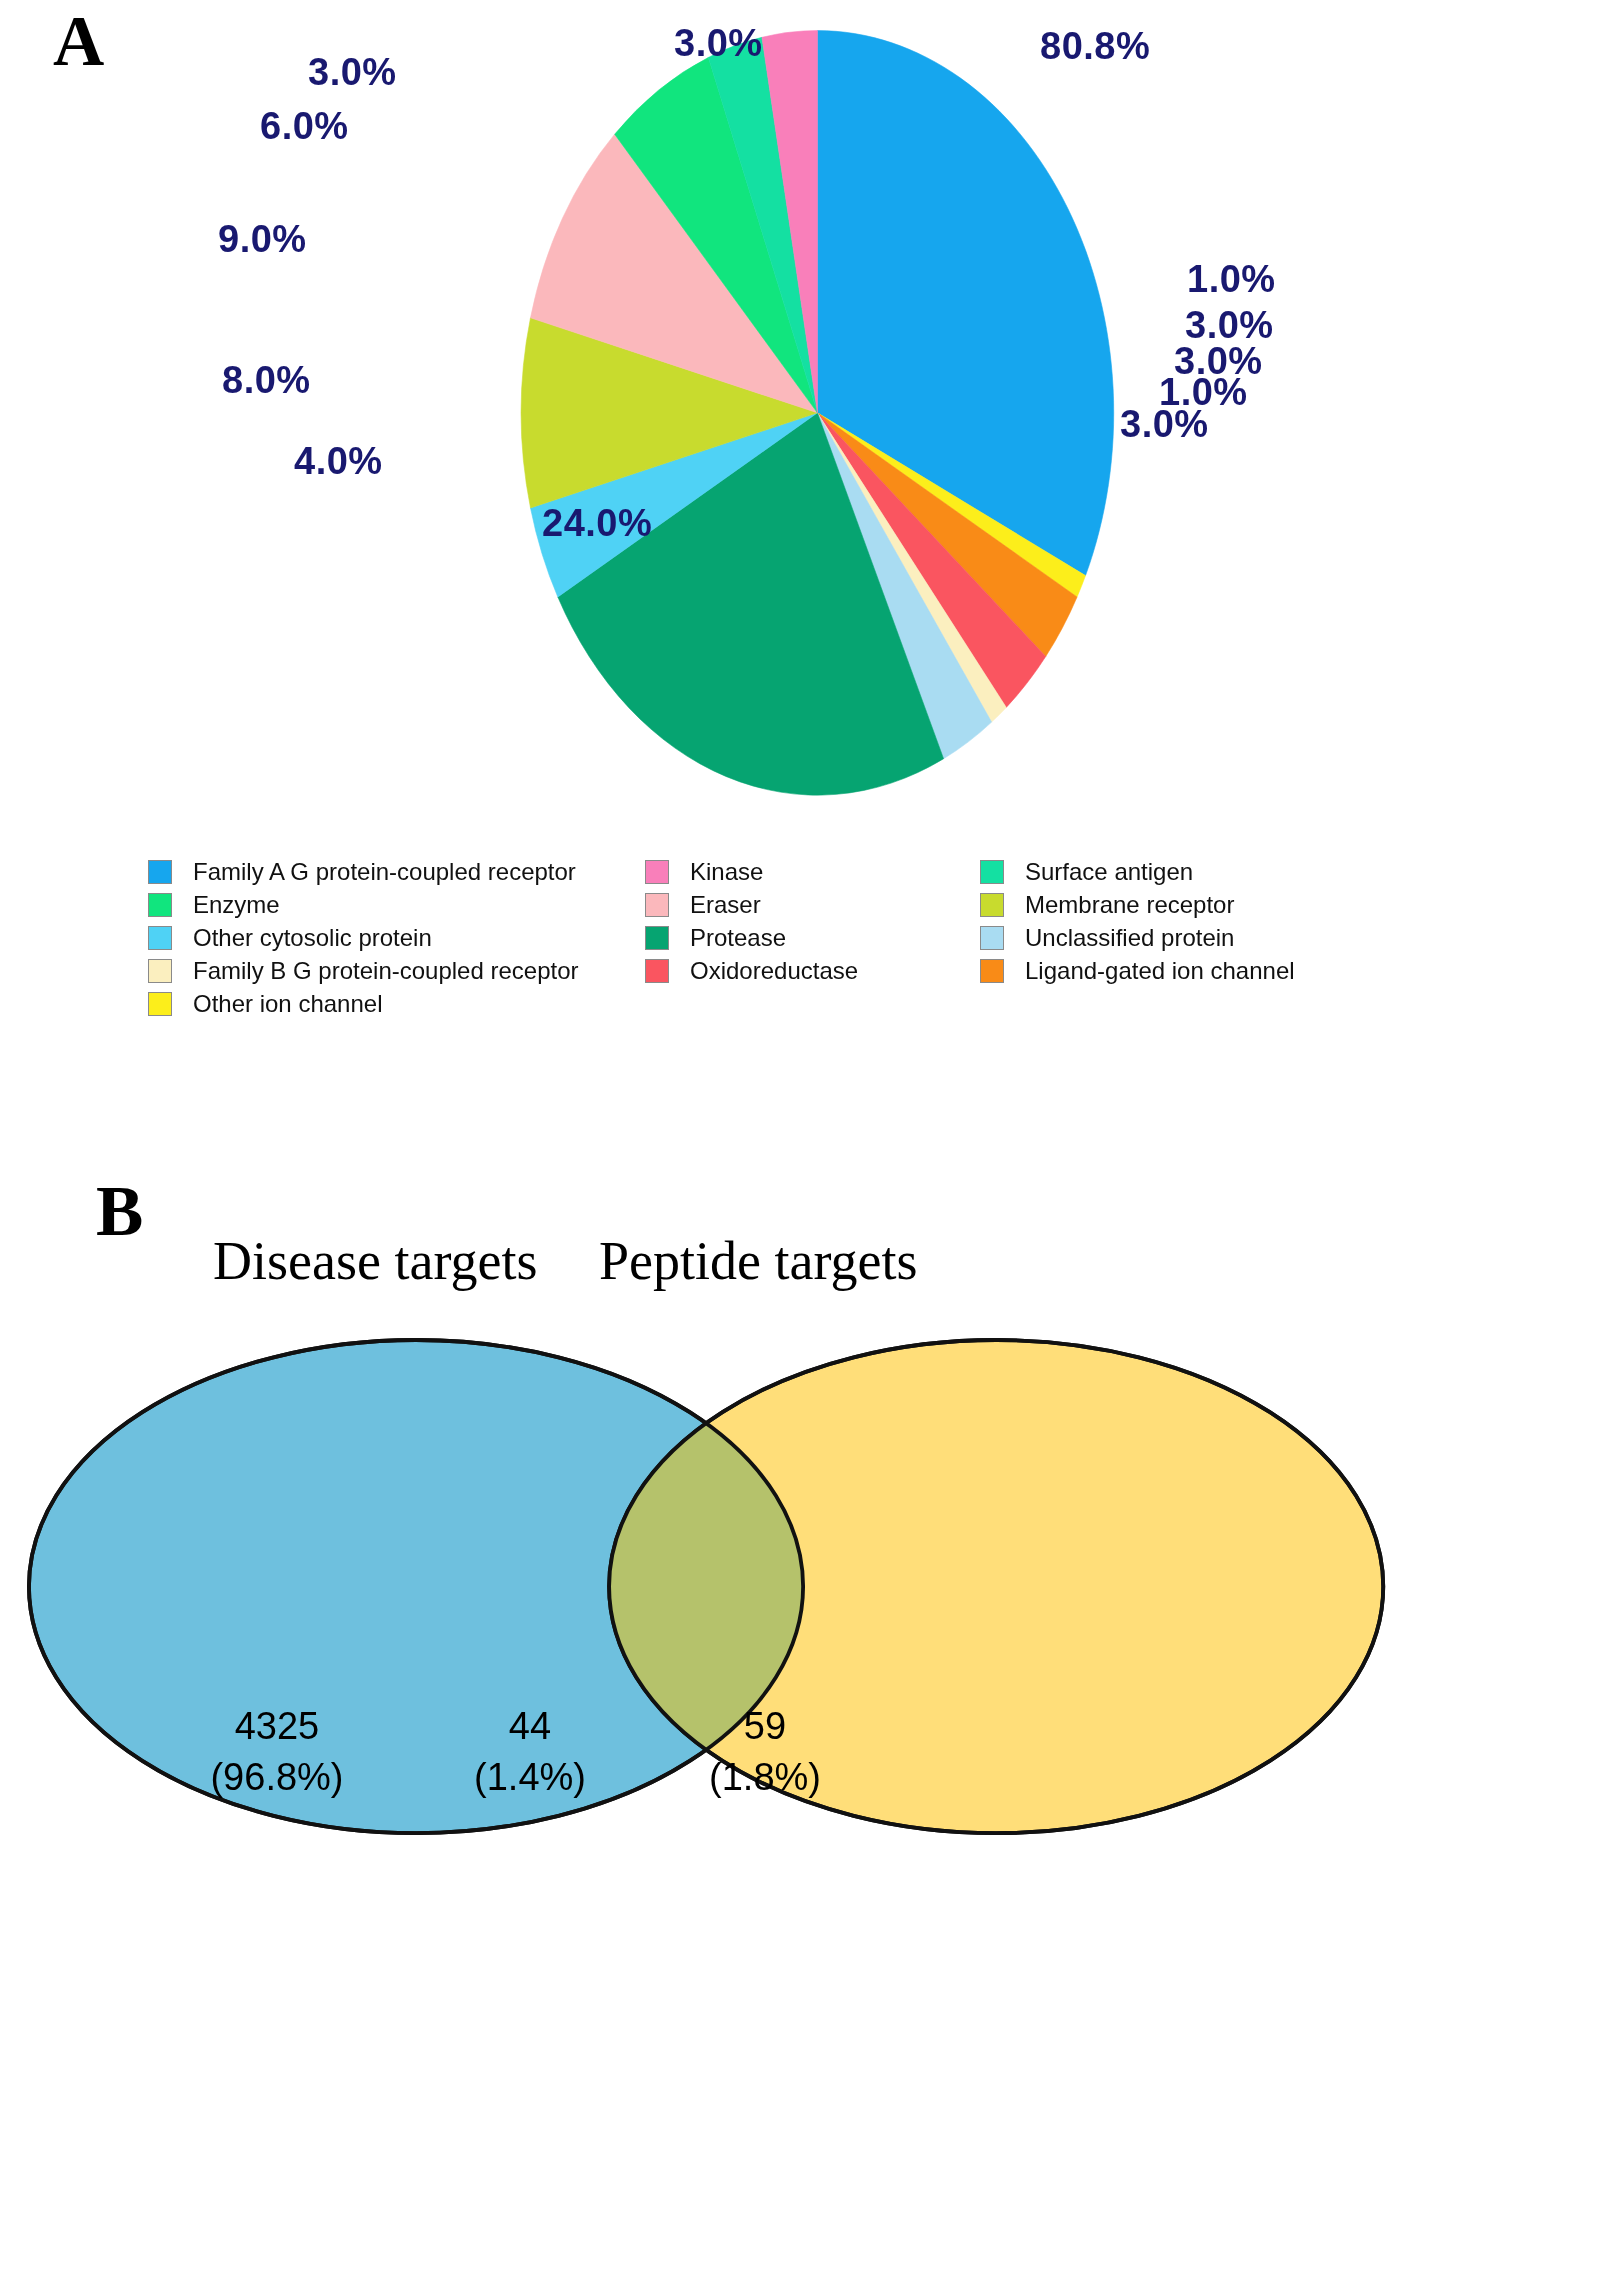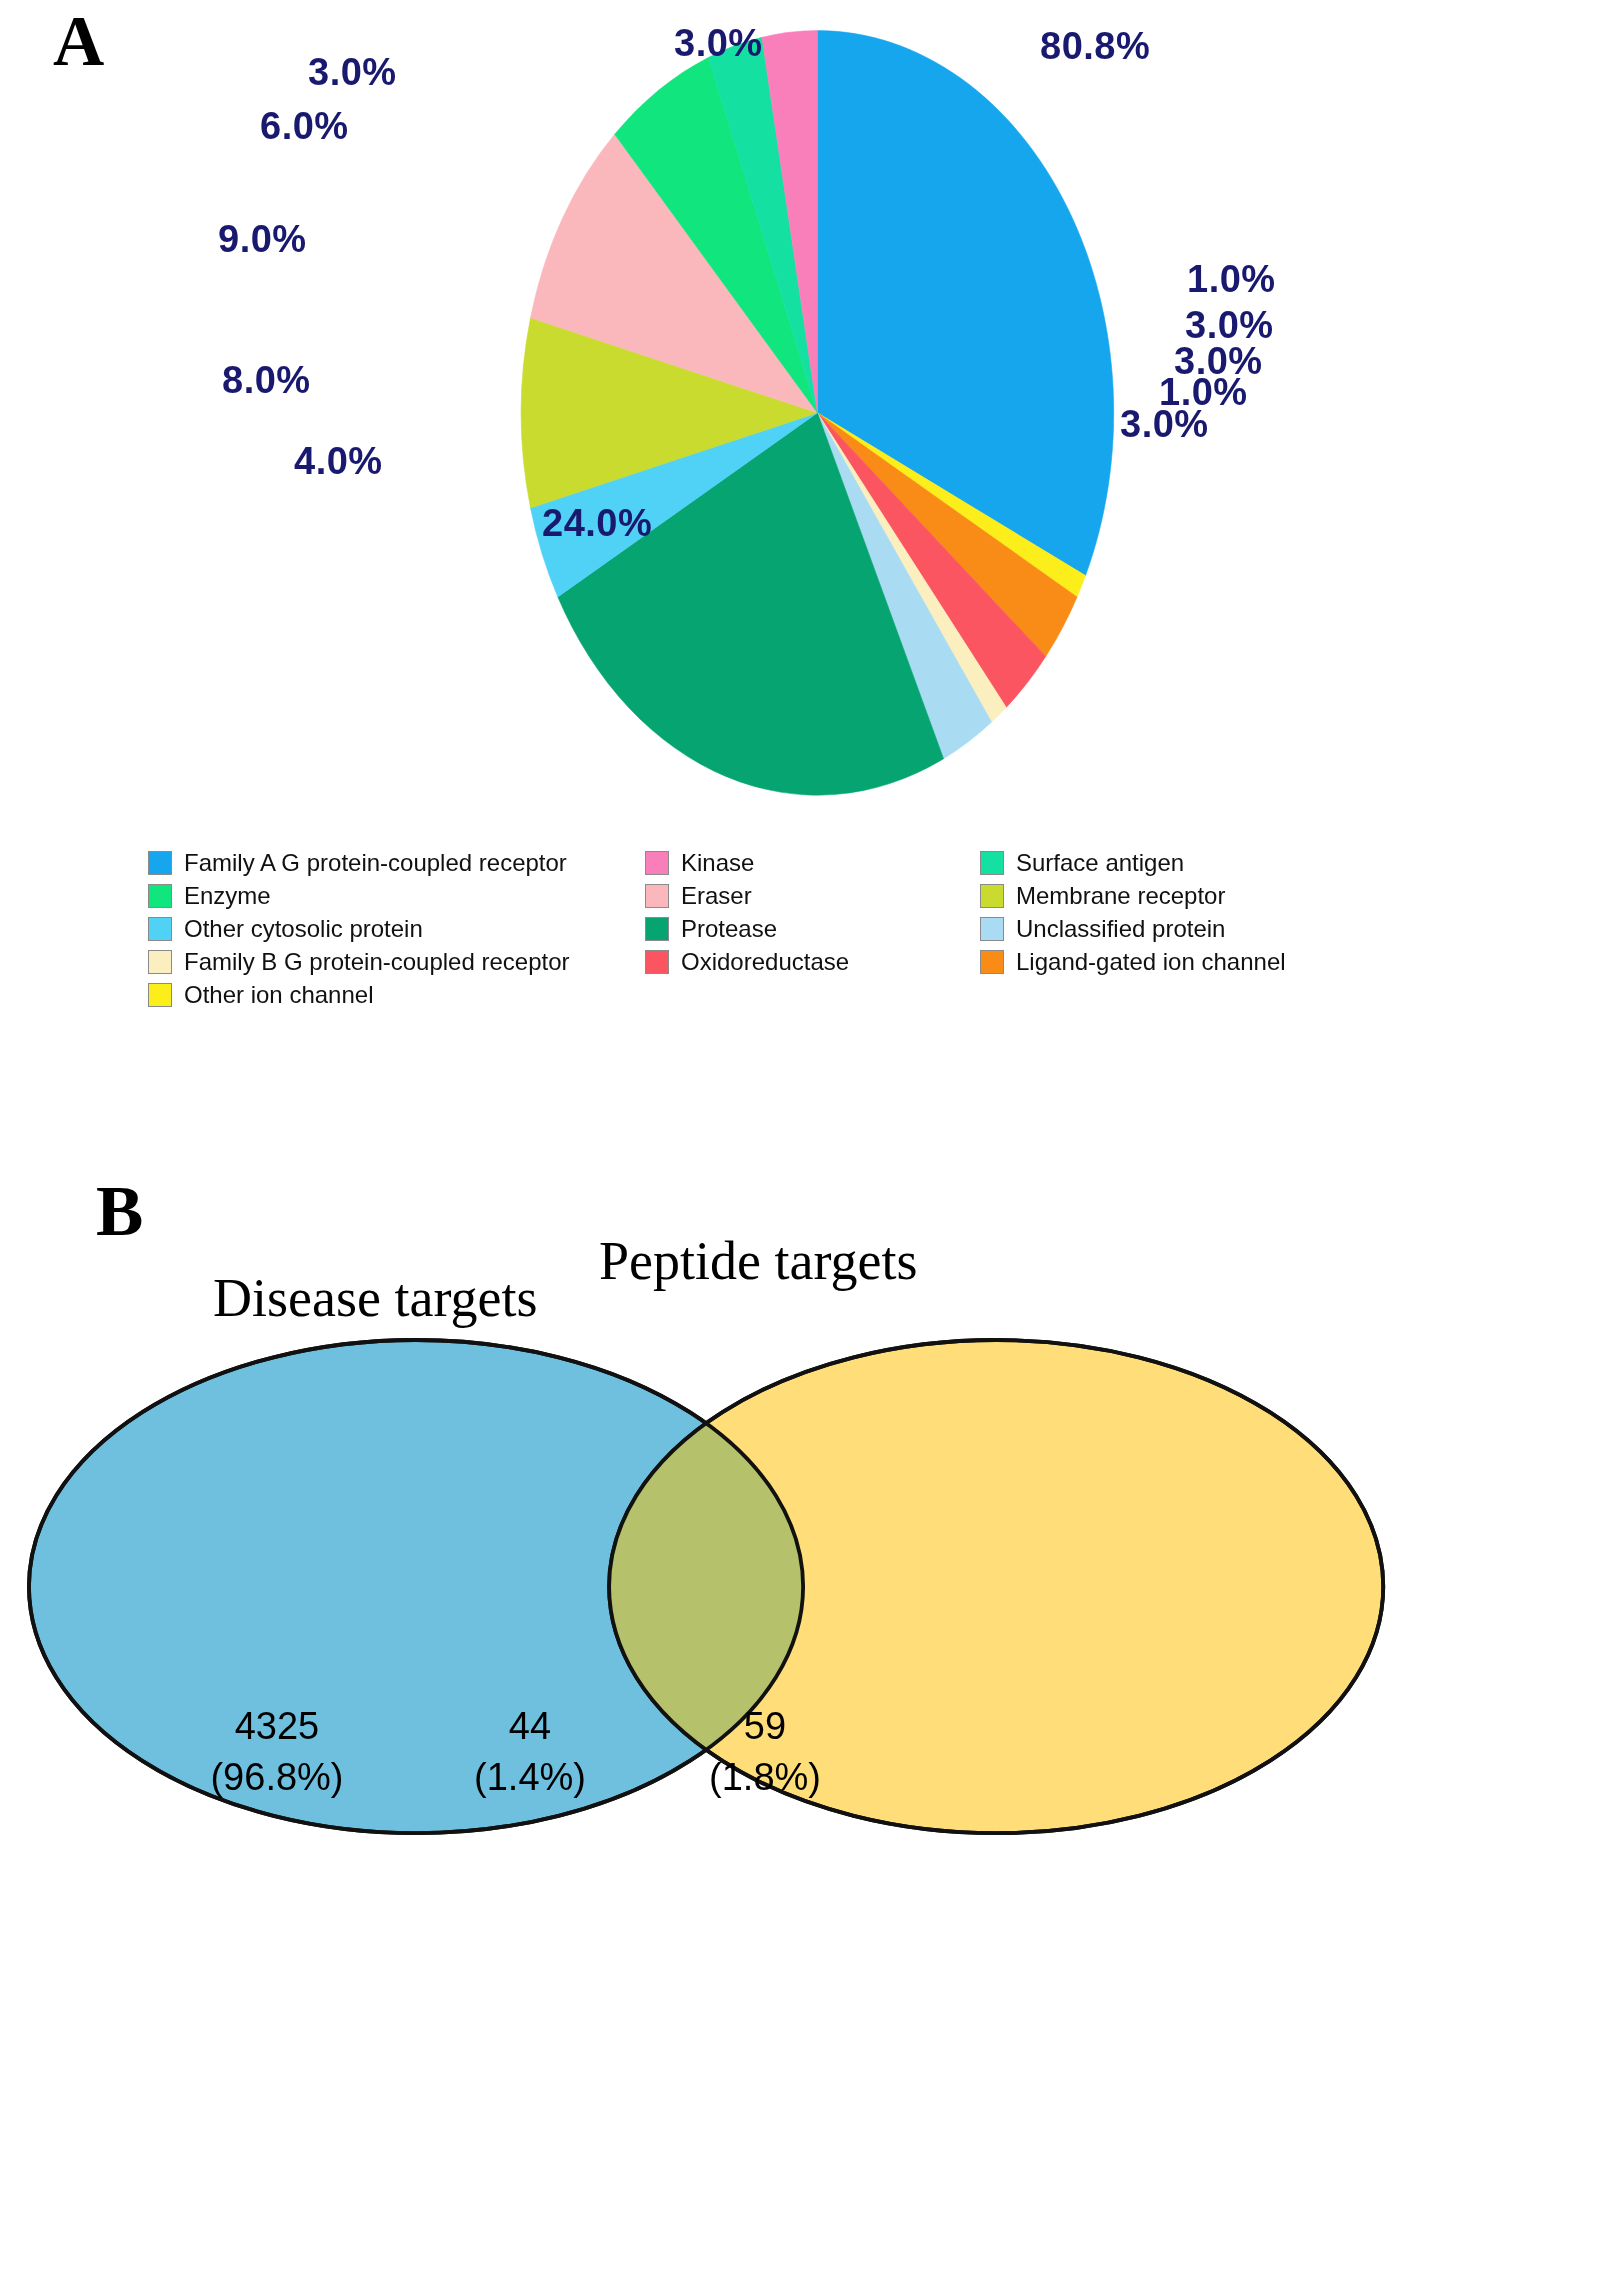--- a/index.html
+++ b/index.html
@@ -57,22 +57,22 @@
     top: 851px;
     width: 1338px;
     display: grid;
     grid-template-columns: 497px 335px 421px;
     grid-auto-rows: 33px;
     align-items: center;
     column-gap: 0px;
   }
   .legend-item {
     display: flex;
-    align-items: flex-start;
-    gap: 12px;
+    align-items: flex-end;
+    gap: 21px;
     height: 33px;
   }
   .legend-swatch {
     width: 24px;
     height: 24px;
     border: 1.9px solid #8a8a8a;
     box-sizing: border-box;
     flex: 0 0 auto;
   }
   .legend-text {
@@ -95,21 +95,21 @@
     left: 0; top: 0;
   }
   .venn-title {
     position: absolute;
     font-family: "Liberation Serif", serif;
     font-size: 54px;
     color: #000000;
     white-space: nowrap;
     line-height: 1;
   }
-  #venn-title-left  { left: 213px; top: 1234px; margin-top: 37px; }
+  #venn-title-left  { left: 213px; top: 1234px; }
   #venn-title-right { left: 599px; top: 1234px; }
 
   .venn-count {
     position: absolute;
     font-family: "Liberation Sans", sans-serif;
     font-size: 38px;
     color: #000000;
     text-align: center;
     white-space: nowrap;
     line-height: 1.35;

